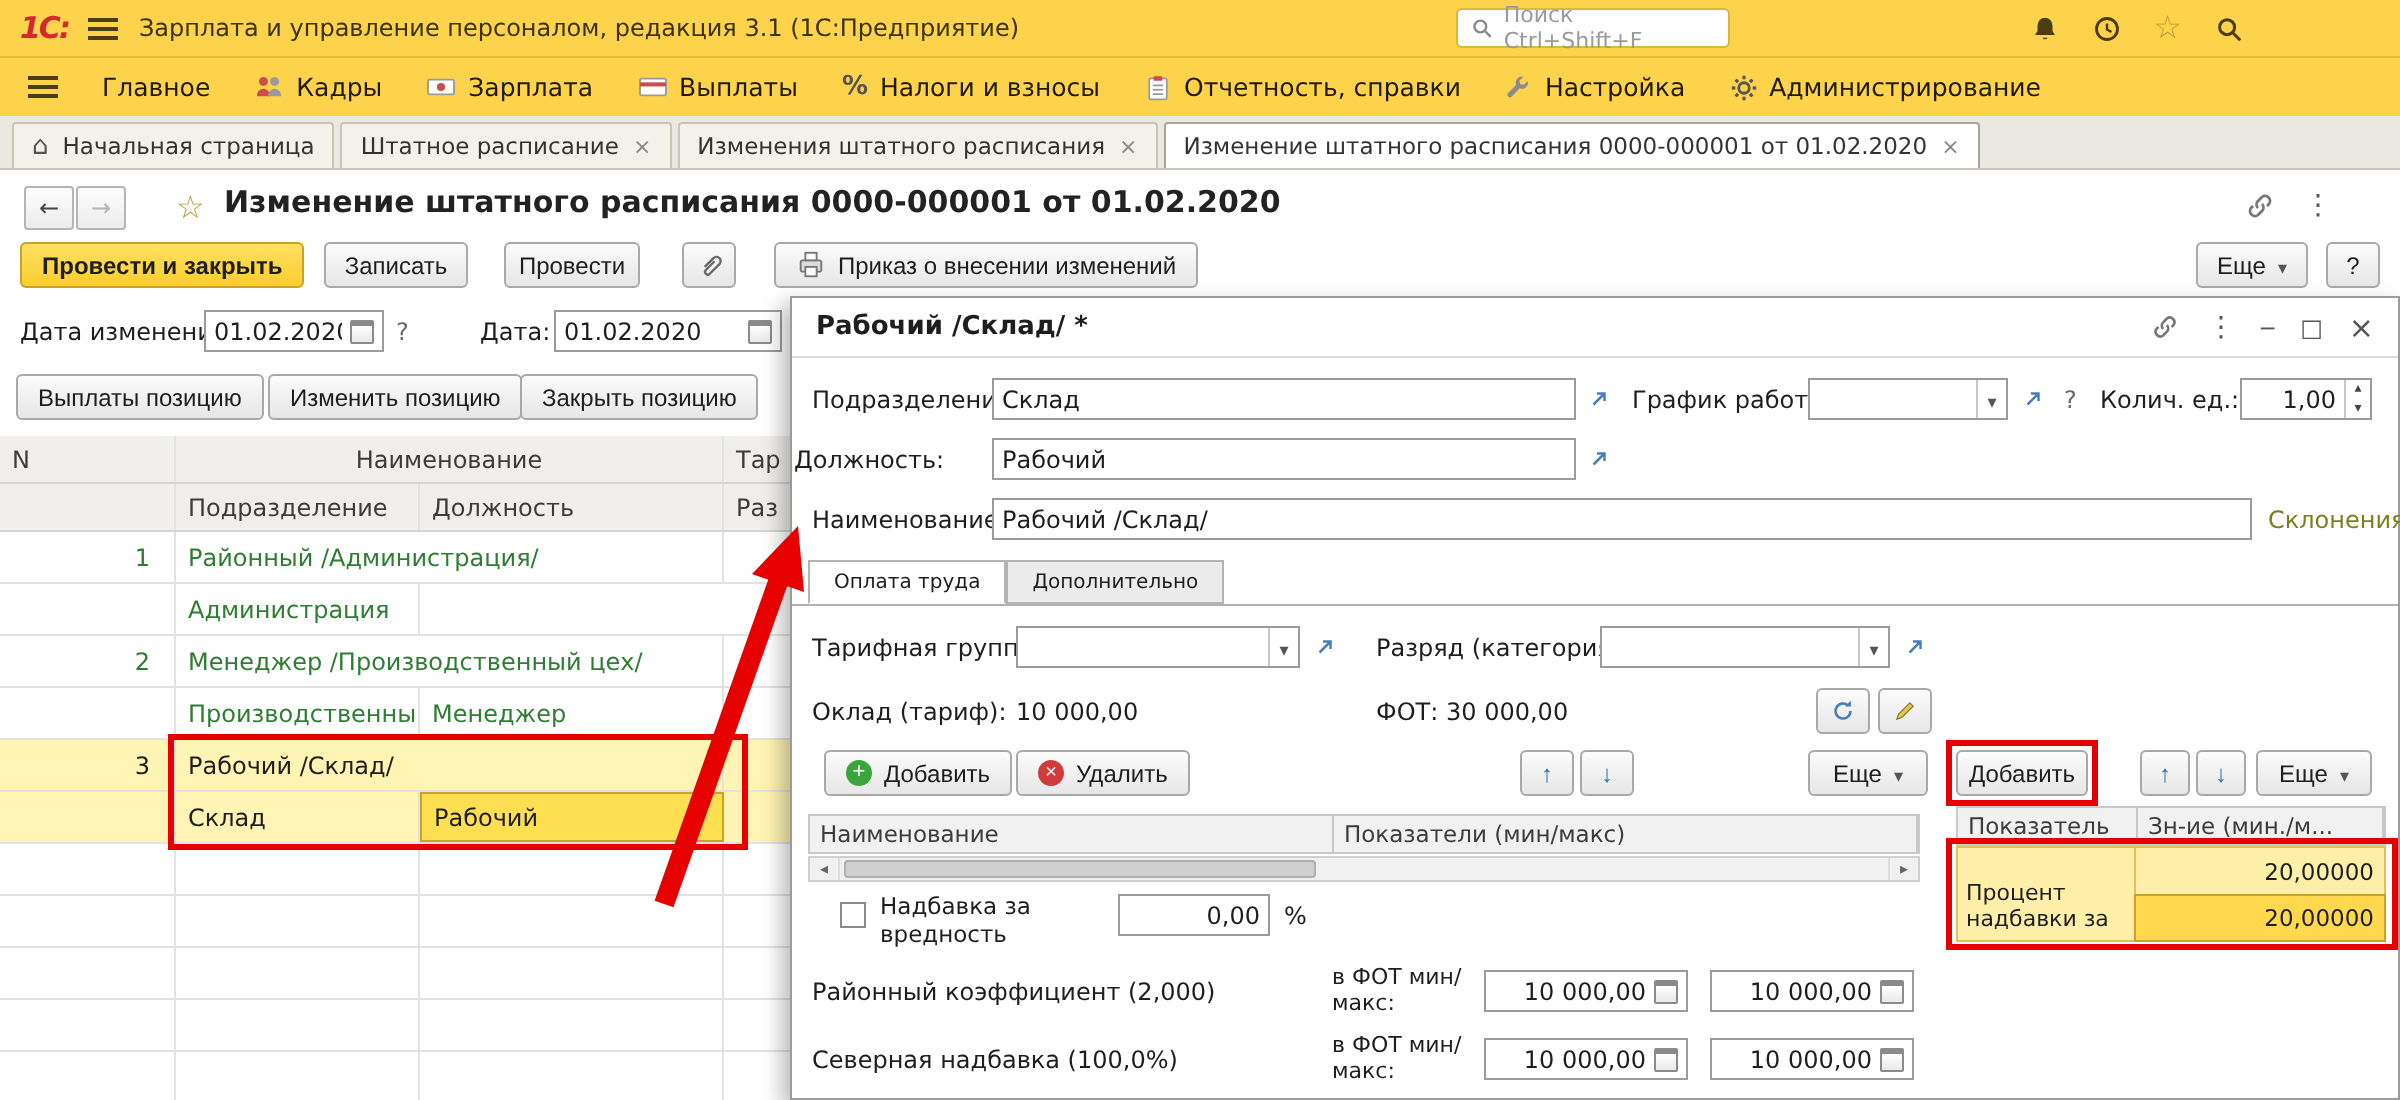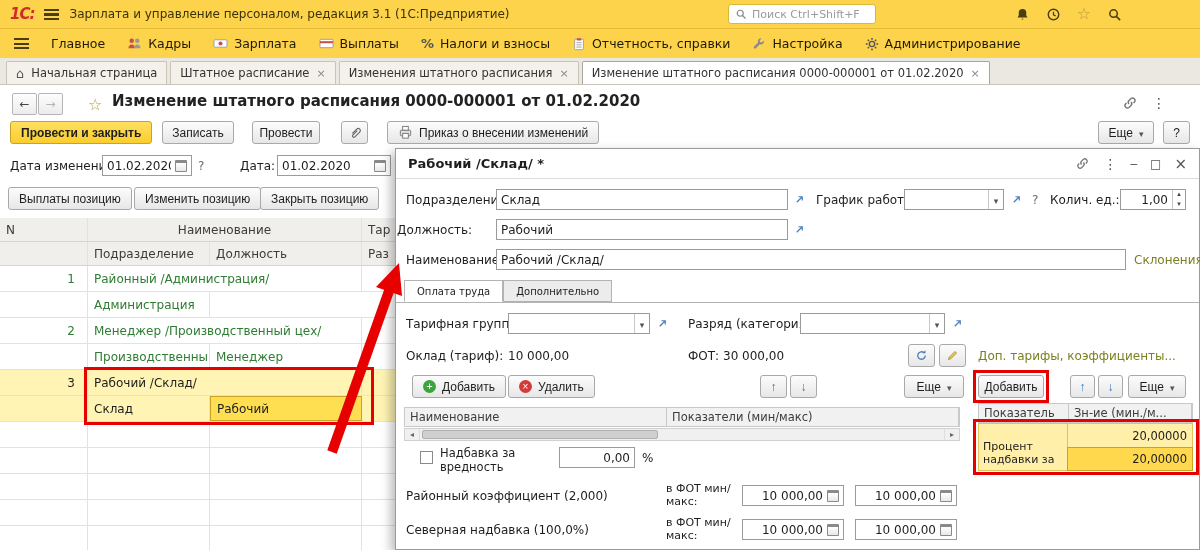--- a/index.html
+++ b/index.html
@@ -4,21 +4,21 @@
 <style>
   * { margin:0; padding:0; box-sizing:border-box; }
   html,body { width:1200px; height:550px; overflow:hidden; }
   body { position:relative; font-family:"DejaVu Sans","Liberation Sans",sans-serif; font-size:12px; color:#1e1e1e; background:#fff; }
 
   
   .titlebar { position:absolute; left:0; top:0; width:1200px; height:28px; background:#fcd34a; display:flex; align-items:center; padding:0 10px; gap:10px; }
   .logo { color:#d3282d; font-weight:bold; font-size:15px; font-style:italic; letter-spacing:-1px; }
   .i-burger { width:15px; height:11px; background:repeating-linear-gradient(to bottom,#4a3d12 0,#4a3d12 2px,transparent 2px,transparent 4.5px); display:inline-block; cursor:pointer; }
   .app-title { font-size:12px; color:#3c3208; white-space:nowrap; }
-  .searchbox { position:absolute; left:728px; top:4px; width:148px; height:20px; background:#fff; border:1px solid #d8b93a; border-radius:3px; display:flex; align-items:center; gap:5px; padding:0 6px; }
+  .searchbox { position:absolute; left:728px; top:4px; width:137px; height:20px; background:#fff; border:1px solid #d8b93a; border-radius:3px; display:flex; align-items:center; gap:5px; padding:0 6px; }
   .searchbox .ph { color:#9a9a9a; font-size:11px; }
   .tb-icons { position:absolute; right:78px; top:3px; display:flex; gap:16px; align-items:center; height:22px; }
   .glyph { font-size:14px; color:#4a3d12; line-height:1; }
 
   
   .menubar { position:absolute; left:0; top:28px; width:1200px; height:30px; background:#fcd34a; border-top:1px solid #e5ba35; display:flex; align-items:center; gap:22px; padding:0 14px; }
   .mi { display:flex; align-items:center; gap:6px; font-size:12.5px; color:#201a05; cursor:pointer; white-space:nowrap; }
   .pct { font-weight:bold; font-size:13px; color:#555; }
 
   
@@ -476,21 +476,20 @@
     <svg width="13" height="13" viewBox="0 0 16 16">
         <path d="M12.6 8A4.6 4.6 0 1 1 11.2 4.7" fill="none" stroke="#4a7ebb" stroke-width="1.6"></path>
         <path d="M12.9 1.6v3.6H9.3z" fill="#4a7ebb"></path>
       </svg>
   </button>
   <button class="btn btn-sq" style="left:543px; top:195px;">
     <svg width="13" height="13" viewBox="0 0 16 16">
         <path d="M3 13l1-3 7-7 2 2-7 7z" fill="#e8c84a" stroke="#8a7a2a" stroke-width="0.8"></path>
       </svg>
   </button>
-  <span class="link" style="left:582px; top:200px;">Доп. тарифы, коэффициенты...</span>
 
   <button class="btn" style="left:16px; top:226px;">
       <span class="plus-ic"></span>
       <span>Добавить</span>
     </button>
   <button class="btn" style="left:112px; top:226px;">
       <span class="del-ic"></span>
       <span>Удалить</span>
     </button>
   <button class="btn btn-sq" style="left:364px; top:226px;">

